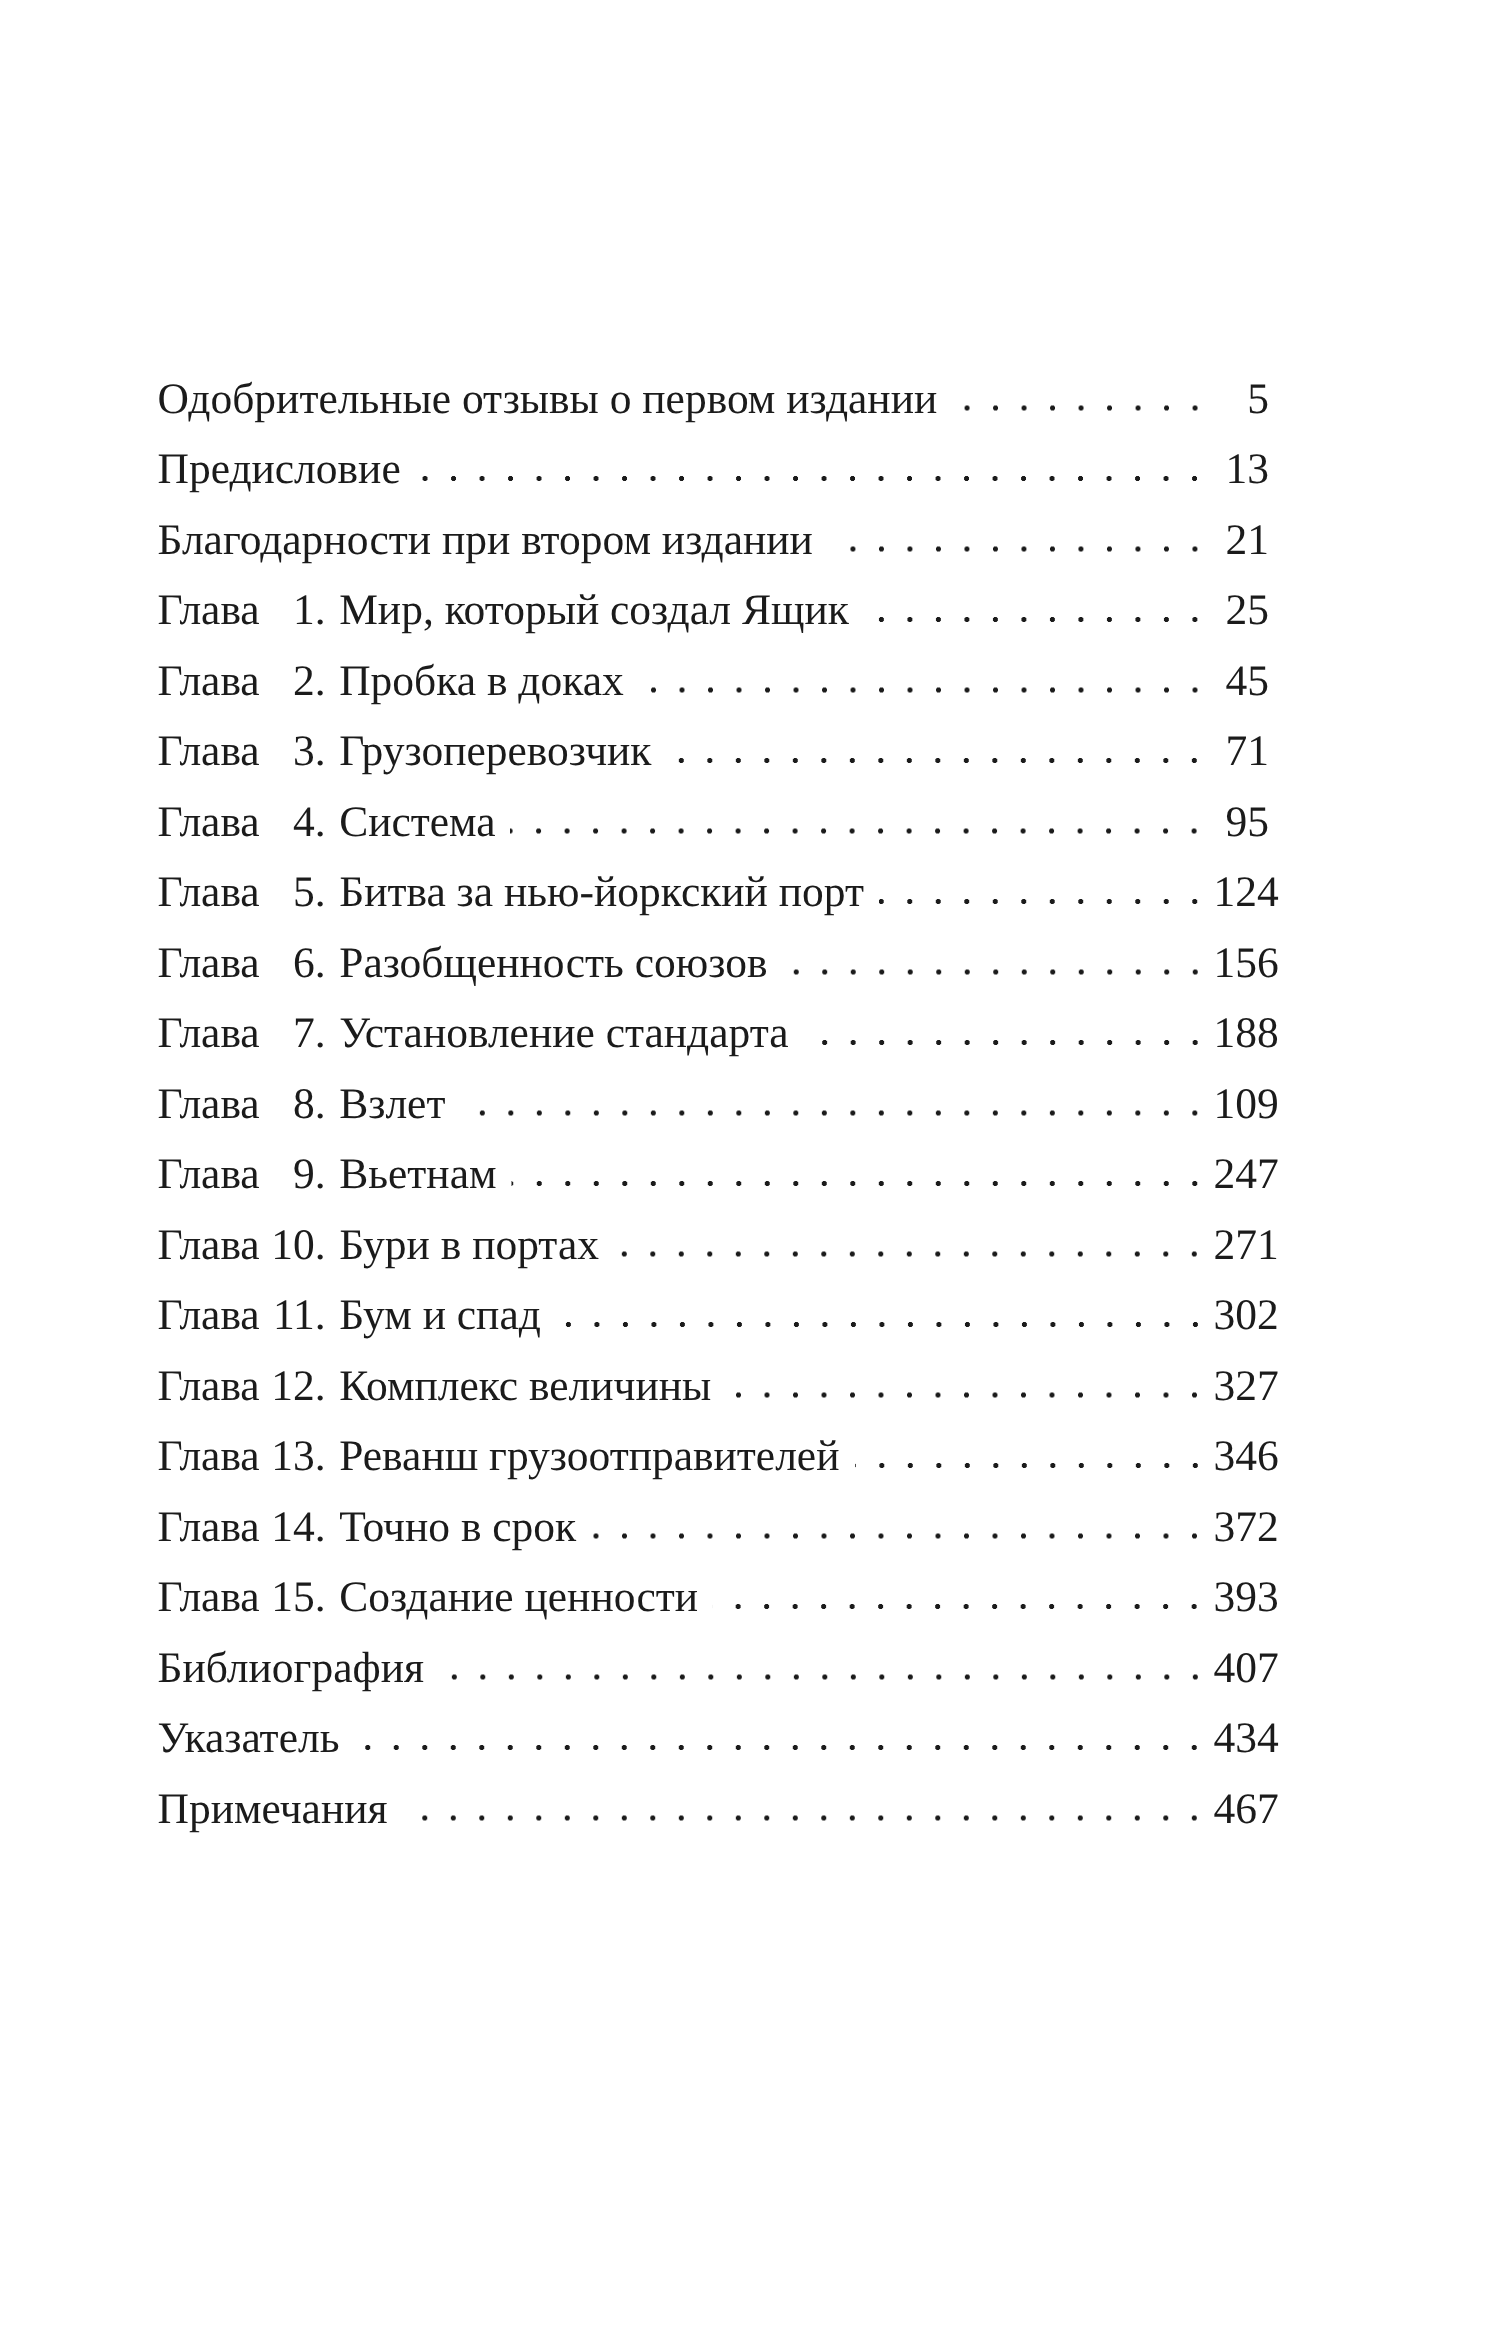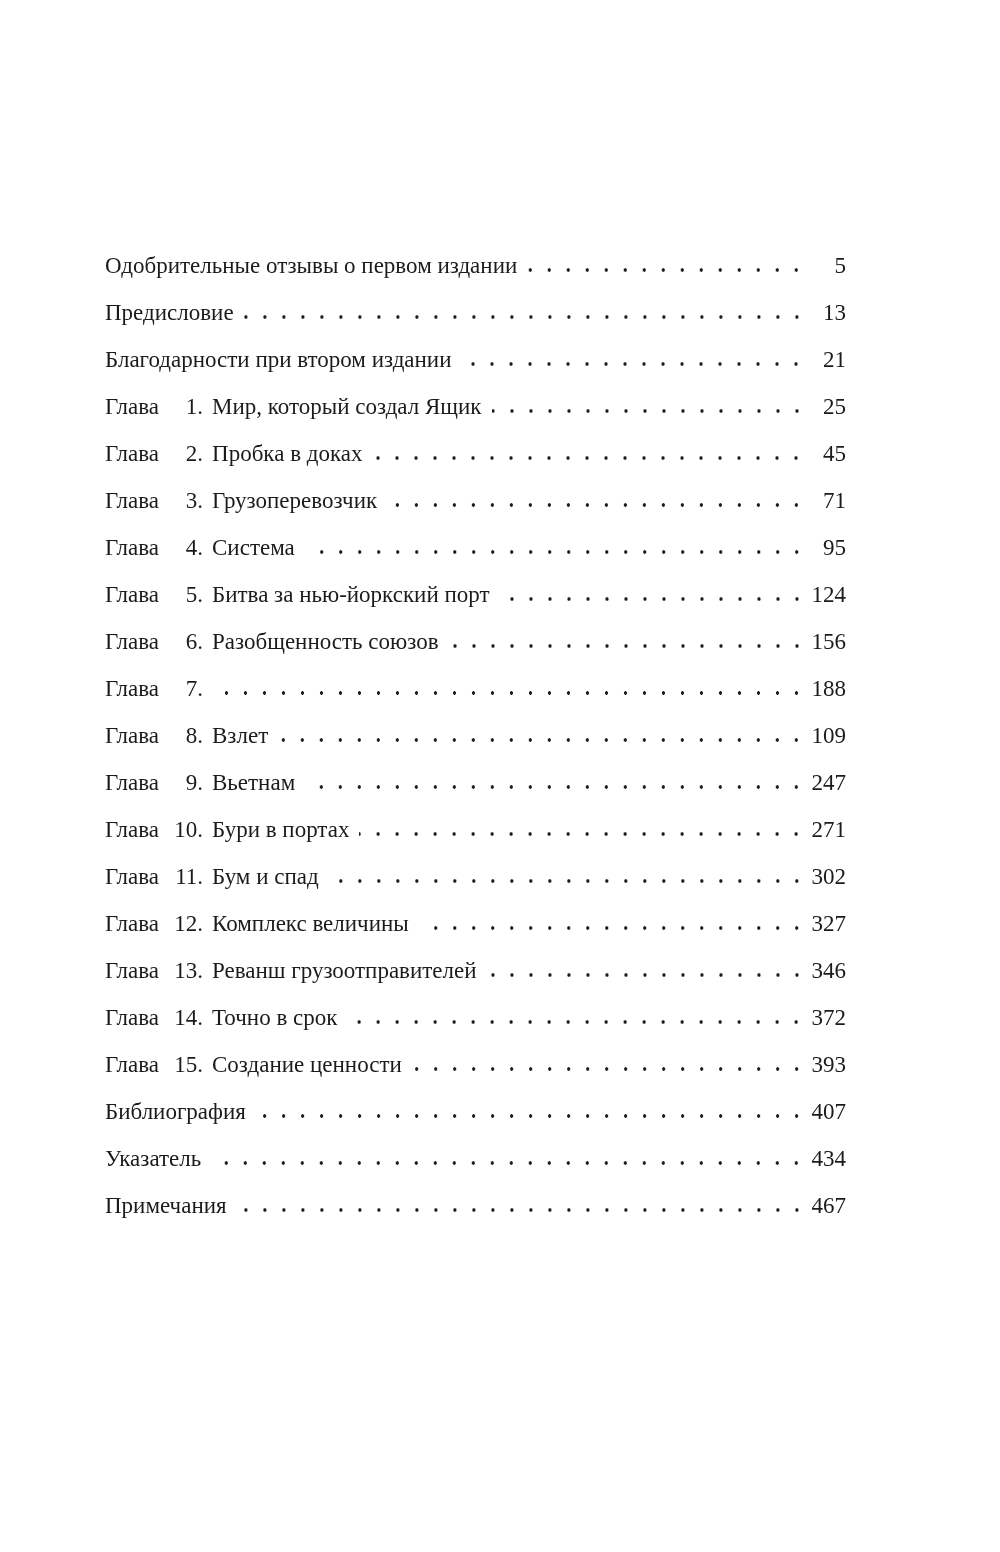--- a/index.html
+++ b/index.html
@@ -26,21 +26,21 @@
     font-size: 46px;
     line-height: 1.1;
     letter-spacing: 0.5px;
     color: #1b1b1b;
   }
   ol.toc {
     list-style: none;
     margin: 0;
     padding: 0;
     font-family: "Liberation Serif", "DejaVu Serif", serif;
-    font-size: 23px;
+    font-size: 29px;
     color: #1b1b1b;
   }
   li.row {
     display: flex;
     align-items: baseline;
     line-height: 28px;
     margin-bottom: 19px;
     white-space: nowrap;
   }
   li.row.gap-top {
@@ -132,20 +132,21 @@
       <li class="row">
         <span class="prefix">Глава</span>
         <span class="num">6.</span>
         <span class="t">Разобщенность союзов</span>
         <span class="leader"></span>
         <span class="pg">156</span>
       </li>
       <li class="row">
         <span class="prefix">Глава</span>
         <span class="num">7.</span>
+        <span class="t">Установление стандарта</span>
         <span class="leader"></span>
         <span class="pg">188</span>
       </li>
       <li class="row">
         <span class="prefix">Глава</span>
         <span class="num">8.</span>
         <span class="t">Взлет</span>
         <span class="leader"></span>
         <span class="pg">109</span>
       </li>

